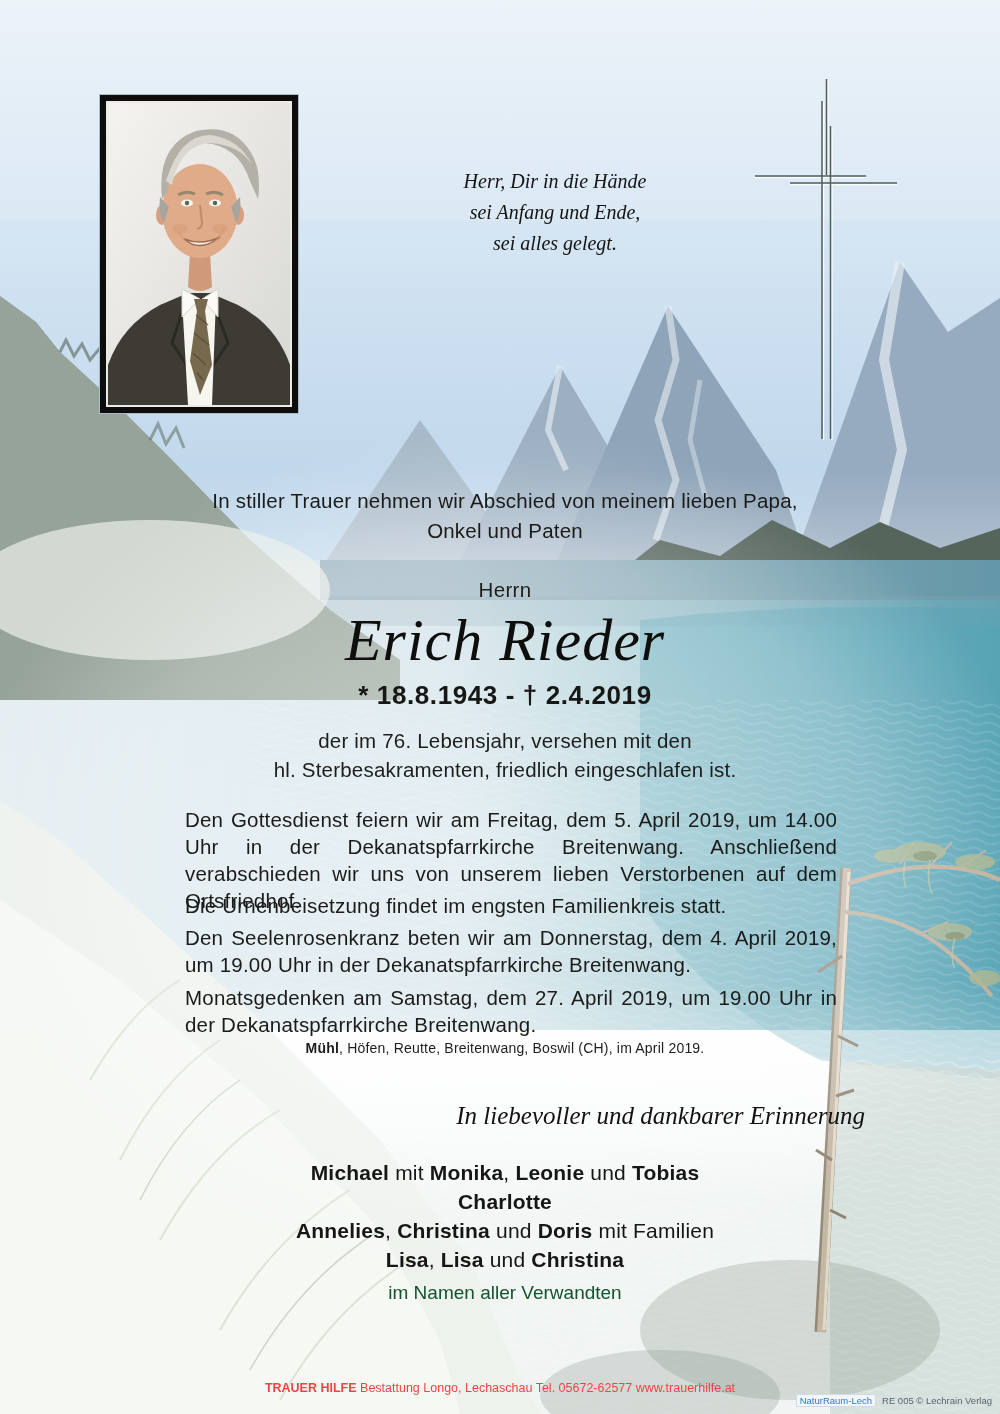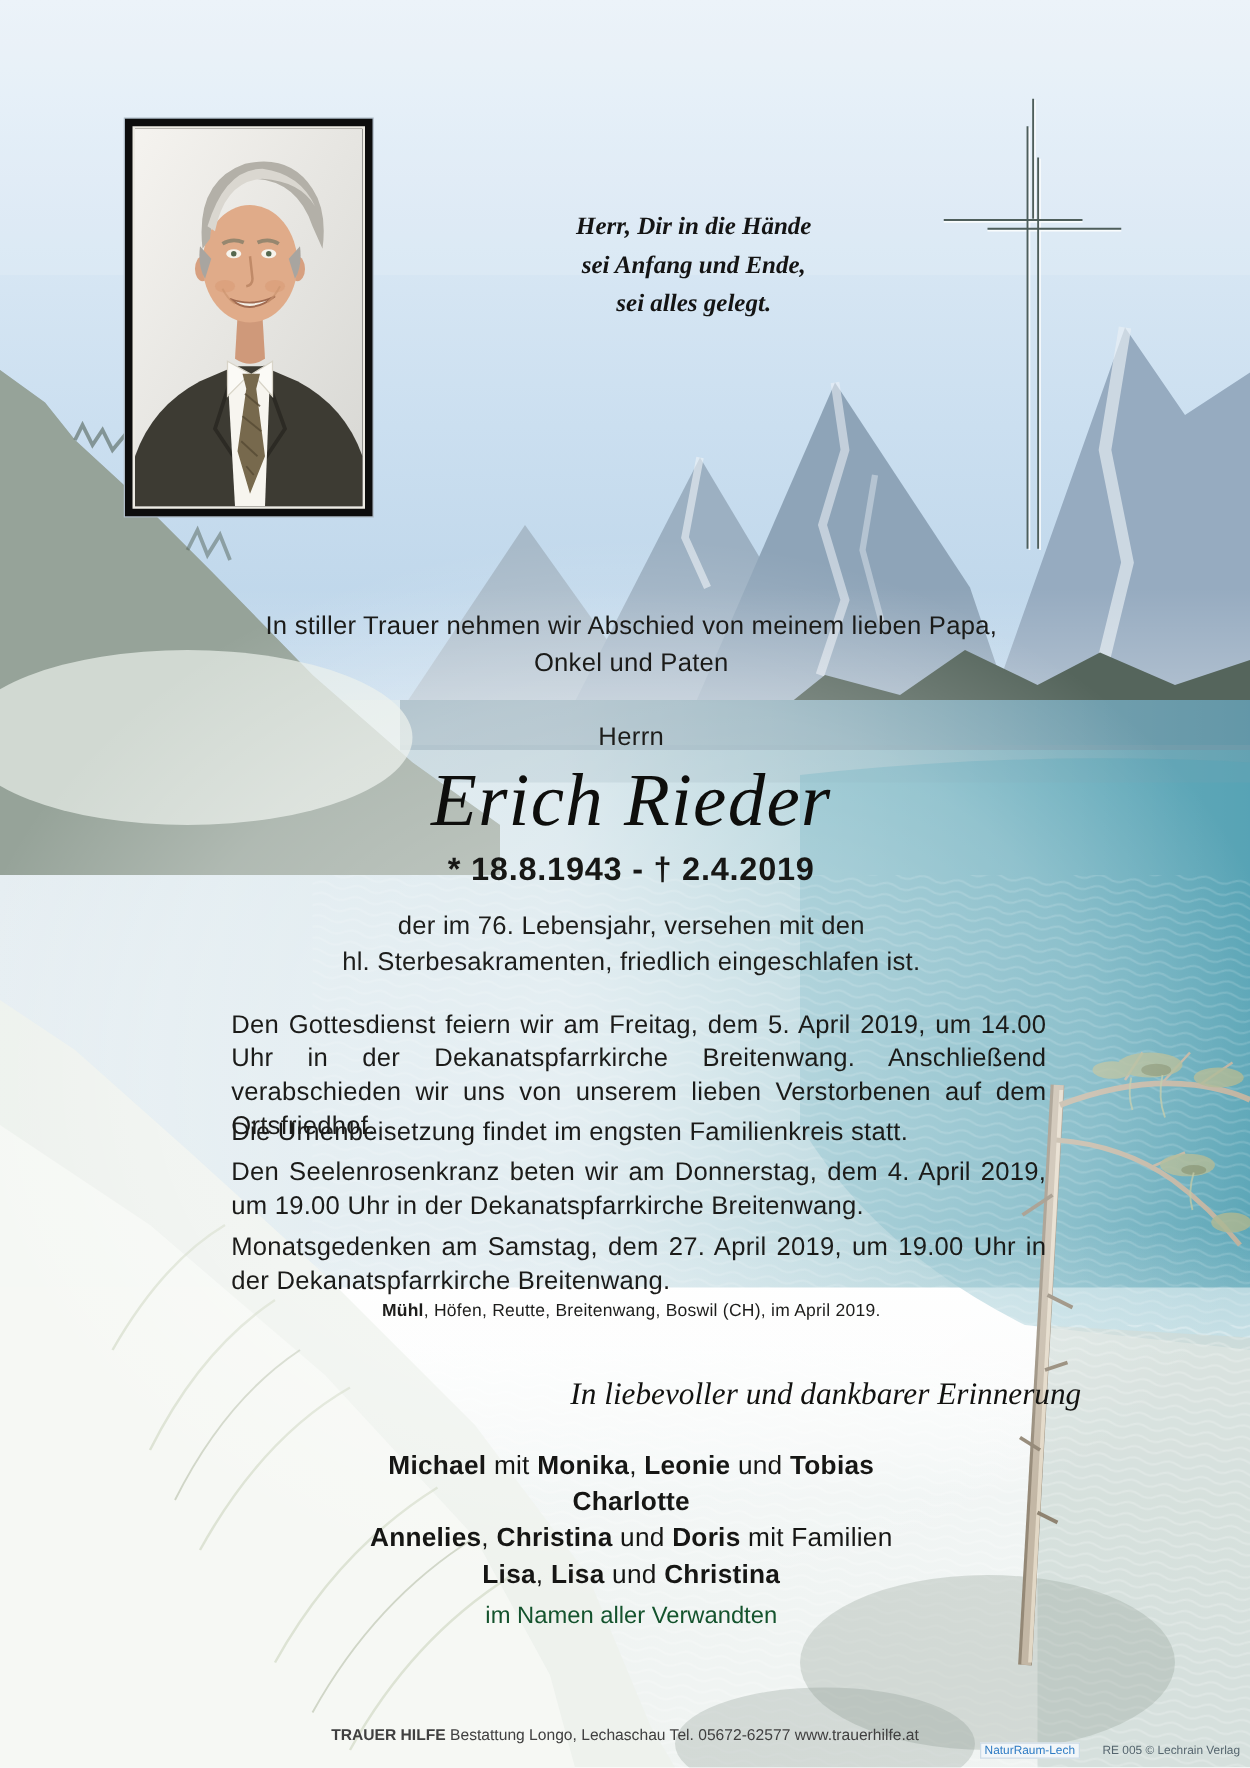--- a/index.html
+++ b/index.html
@@ -11,37 +11,37 @@
   .photo-frame{position:absolute;left:100px;top:95px;width:198px;height:318px;
                background:#0d0d0d;padding:6px;box-sizing:border-box;
                box-shadow:0 0 0 1px #aebbc6;}
   .photo-frame svg{display:block;width:100%;height:100%;border:2px solid #edebe4;box-sizing:border-box;}
 
   
   .abs{position:absolute;}
   .center-col{left:145px;width:720px;text-align:center;}
   .quote{left:360px;width:390px;top:166px;text-align:center;
          font-family:"Liberation Serif","DejaVu Serif",serif;font-style:italic;
-         font-size:20px;line-height:1.55;color:#141414;font-weight:bold;}
+         font-size:20px;line-height:1.55;color:#141414;}
   .intro{top:486px;font-size:20.5px;line-height:30px;letter-spacing:.2px;color:#1b1b19;}
   .salutation{top:578px;font-size:20.5px;letter-spacing:.3px;}
   .name{top:606px;font-family:"Liberation Serif","DejaVu Serif",serif;font-style:italic;
         font-size:60px;letter-spacing:1px;color:#0e0e0c;}
   .dates{top:680px;font-size:26px;letter-spacing:.6px;color:#17171:5;color:#171715;font-weight:bold;}
   .life{top:726px;font-size:20.5px;line-height:29px;letter-spacing:.2px;}
   .para{left:185px;width:652px;font-size:20.5px;line-height:27px;letter-spacing:.2px;
         text-align:justify;color:#1b1b19;}
   .p1{top:806px;} .p2{top:892px;} .p3{top:924px;} .p4{top:984px;}
   .places{top:1040px;font-size:14px;letter-spacing:.2px;}
   .remembrance{top:1102px;font-family:"Liberation Serif","DejaVu Serif",serif;font-style:italic;
                font-size:25px;color:#121210;text-align:right;}
   .family{top:1158px;font-size:21px;line-height:29px;letter-spacing:.2px;color:#161614;}
   .closing{top:1282px;font-size:19px;color:#14532d;}
-  .footer{left:0;width:1000px;top:1381px;text-align:center;font-size:12.5px;color:#404040;}
-  .publisher{right:8px;top:1394px;font-size:9.5px;color:#55656e;display:flex;gap:18px;align-items:center;}
+  .footer{left:0;width:1000px;top:1381px;text-align:center;font-size:12.5px;color:#ef4444;}
+  .publisher{right:8px;top:1394px;font-size:9.5px;color:#55656e;display:flex;gap:6px;align-items:center;}
   .badge{background:#f2f6f9;color:#2d7bc4;padding:0 3px;border:1px solid #cfdce6;font-size:9.5px;}
   .b{font-weight:bold;}
 </style>
 </head>
 <body>
 
 <div class="card">
 
   <svg class="bg" viewBox="0 0 1000 1414" preserveAspectRatio="none">
     <defs>

